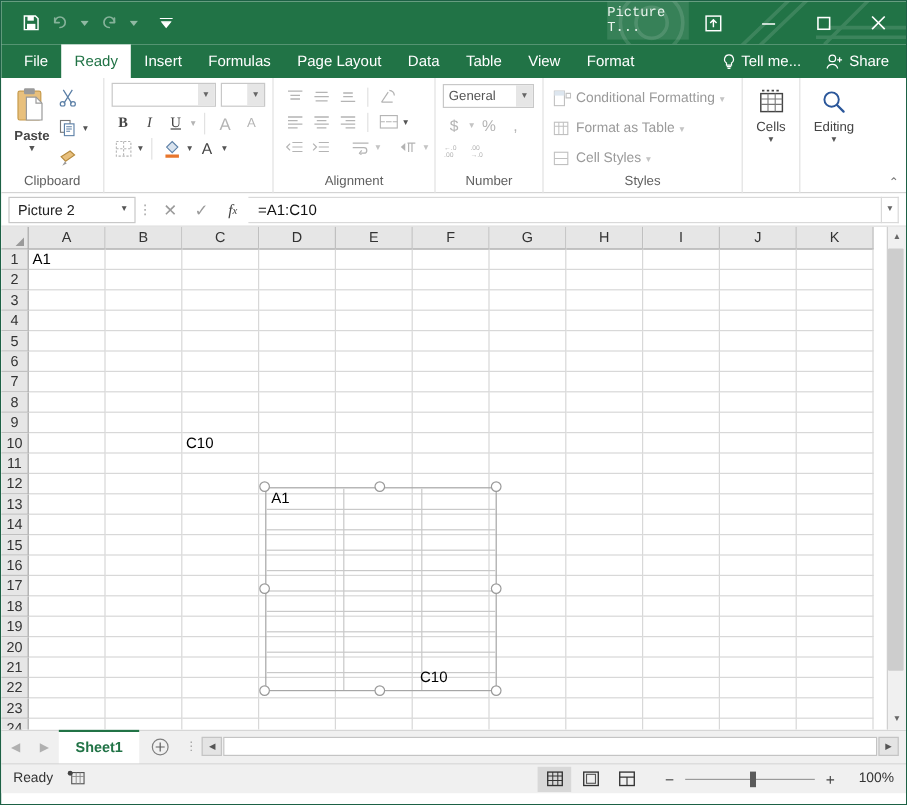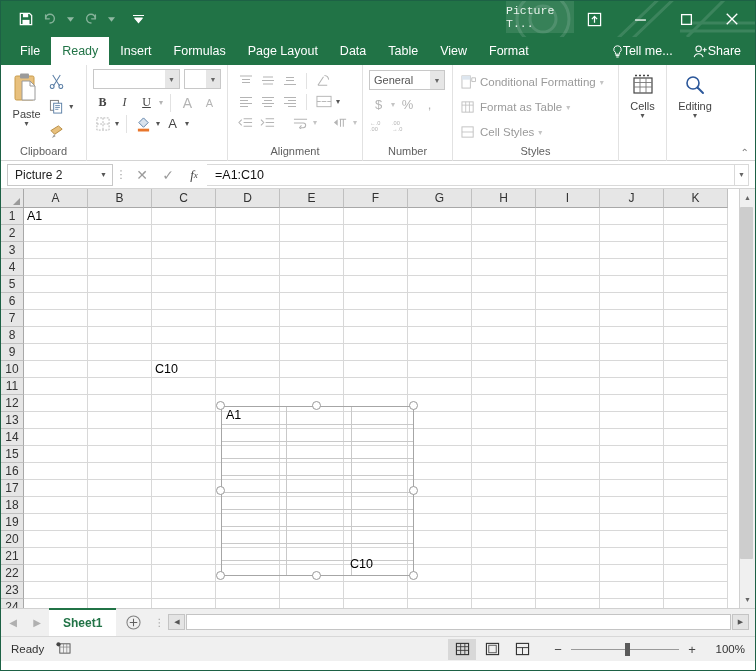--- a/index.html
+++ b/index.html
@@ -78,21 +78,21 @@
     color: #ffffff; font-size: 12.5px;
     white-space: nowrap;
   }
   .rtab.active {
     background: #ffffff;
     color: #217346;
     font-weight: normal;
   }
   .rtab-right { position: absolute; right: 4px; display: flex; align-items: center; height: 28px; }
   .tellme, .share {
-    display: flex; align-items: center; 
+    display: flex; align-items: center; gap: 5px;
     color: #ffffff; font-size: 12.5px; padding: 0 10px; height: 28px;
   }
 
   
   #ribbon {
     height: 96px;
     background: #ffffff;
     border-bottom: 1px solid #d4d4d4;
     display: flex;
     position: relative;
@@ -369,21 +369,21 @@
           </svg>
         <span>Share</span>
       </div>
     </div>
   </div>
 
   <div id="ribbon">
 
     <div class="rgroup" style="width:86px;">
       <div class="rgroup-body">
-        <div class="big-btn" style="width:44px;">
+        <div class="big-btn" style="width:44px;font-weight:bold;">
           <svg width="30" height="34" viewBox="0 0 30 34">
             <rect x="3" y="4" width="19" height="24" rx="1.5" fill="#e8c07d" stroke="#c79a4a" stroke-width="1"></rect>
             <rect x="8" y="1.5" width="9" height="5" rx="1" fill="#9a9a9a"></rect>
             <path d="M10 9 h8 l5 5 v14 h-13z" fill="#ffffff" stroke="#9a9a9a" stroke-width="1"></path>
             <path d="M18 9 v5 h5" fill="none" stroke="#9a9a9a" stroke-width="1"></path>
           </svg>
           <span class="lbl">Paste</span>
           <span class="caret">▾</span>
         </div>
         <div class="mini-col" style="width:36px;">

